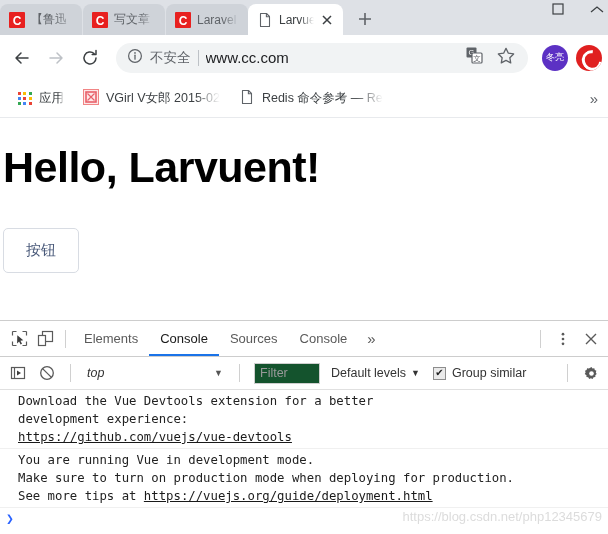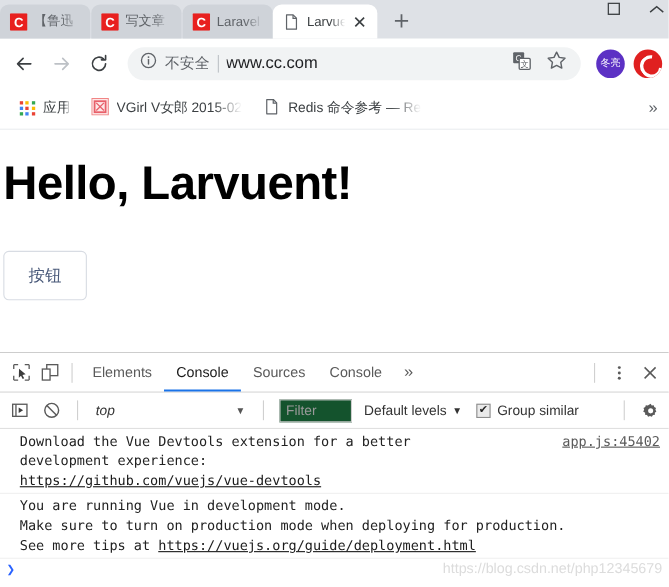--- a/index.html
+++ b/index.html
@@ -538,21 +538,20 @@
         <svg width="17" height="17" viewBox="0 0 17 17">
             <path d="M8.5 2.1l1 1.5 1.8-.3.5 1.7 1.6.8-.6 1.7.9 1.6-1.4 1.1.1 1.8-1.8.3-1 1.6-1.7-.7-1.7.7-1-1.6-1.8-.3.1-1.8L1.7 9.1l.9-1.6L2 5.8l1.6-.8.5-1.7 1.8.3z" fill="#5a5a5a"></path>
             <circle cx="8.5" cy="8.5" r="2.3" fill="#fff"></circle>
           </svg>
       </div>
     </div>
 
     <div class="console-body">
 
       <div class="msg">
-        <span class="src">app.js:45402</span>
         <div>Download the Vue Devtools extension for a better</div>
         <div>development experience:</div>
         <div><a href="#">https://github.com/vuejs/vue-devtools</a></div>
       </div>
 
       <div class="msg">
         <div>You are running Vue in development mode.</div>
         <div>Make sure to turn on production mode when deploying for production.</div>
         <div><span>See more tips at </span><a href="#">https://vuejs.org/guide/deployment.html</a></div>
       </div>

